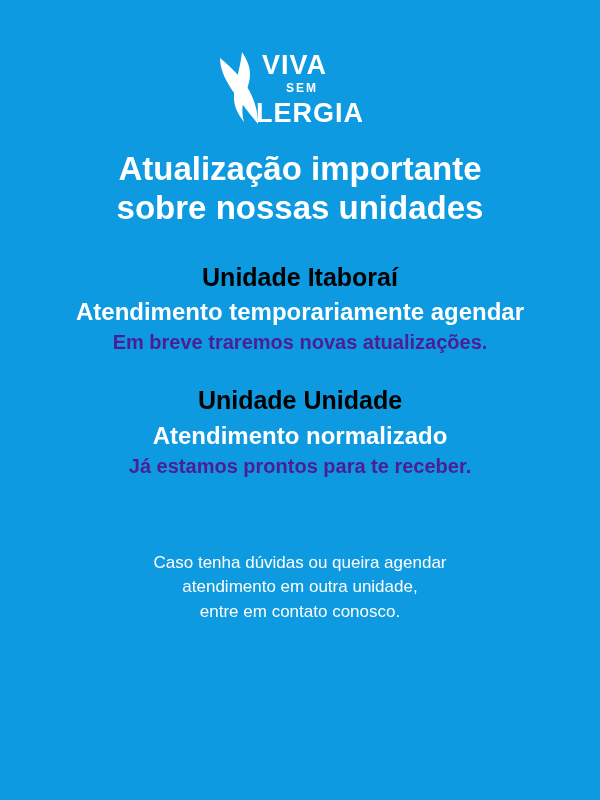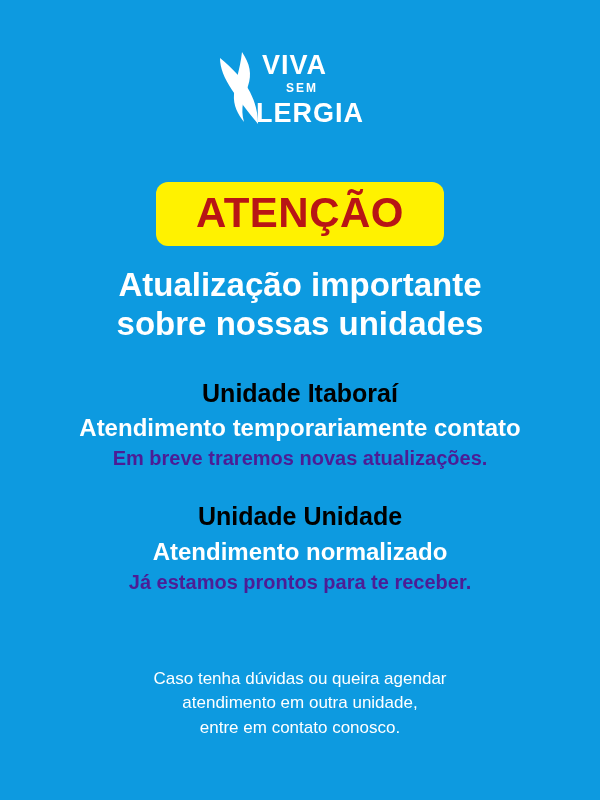--- a/index.html
+++ b/index.html
@@ -119,32 +119,29 @@
       <path d="M20 14 C32 24, 44 36, 50 48 C56 60, 58 70, 58 80 C50 70, 40 58, 32 46 C24 34, 20 24, 20 14 Z" fill="#ffffff"></path>
 
       <text x="62" y="30" font-family="Liberation Sans, sans-serif" font-size="27" font-weight="bold" fill="#ffffff" letter-spacing="1">VIVA</text>
 
       <text x="86" y="48" font-family="Liberation Sans, sans-serif" font-size="12" font-weight="bold" fill="#ffffff" letter-spacing="2">SEM</text>
 
       <text x="56" y="78" font-family="Liberation Sans, sans-serif" font-size="27" font-weight="bold" fill="#ffffff" letter-spacing="1">LERGIA</text>
     </svg>
   </div>
 
-  <div class="badge">
-    <span class="badge-text">ATENÇÃO</span>
-  </div>
 
   <div class="headline">
     <span class="headline-line">Atualização importante</span>
     <span class="headline-line">sobre nossas unidades</span>
   </div>
 
   <div class="unit-block">
     <div class="unit-name">Unidade Itaboraí</div>
-    <div class="unit-status">Atendimento temporariamente contato</div>
+    <div class="unit-status">Atendimento temporariamente agendar</div>
     <div class="unit-note">Em breve traremos novas atualizações.</div>
   </div>
 
   <div class="unit-block second">
     <div class="unit-name">Unidade Unidade</div>
     <div class="unit-status">Atendimento normalizado</div>
     <div class="unit-note">Já estamos prontos para te receber.</div>
   </div>
 
   <div class="footer">

